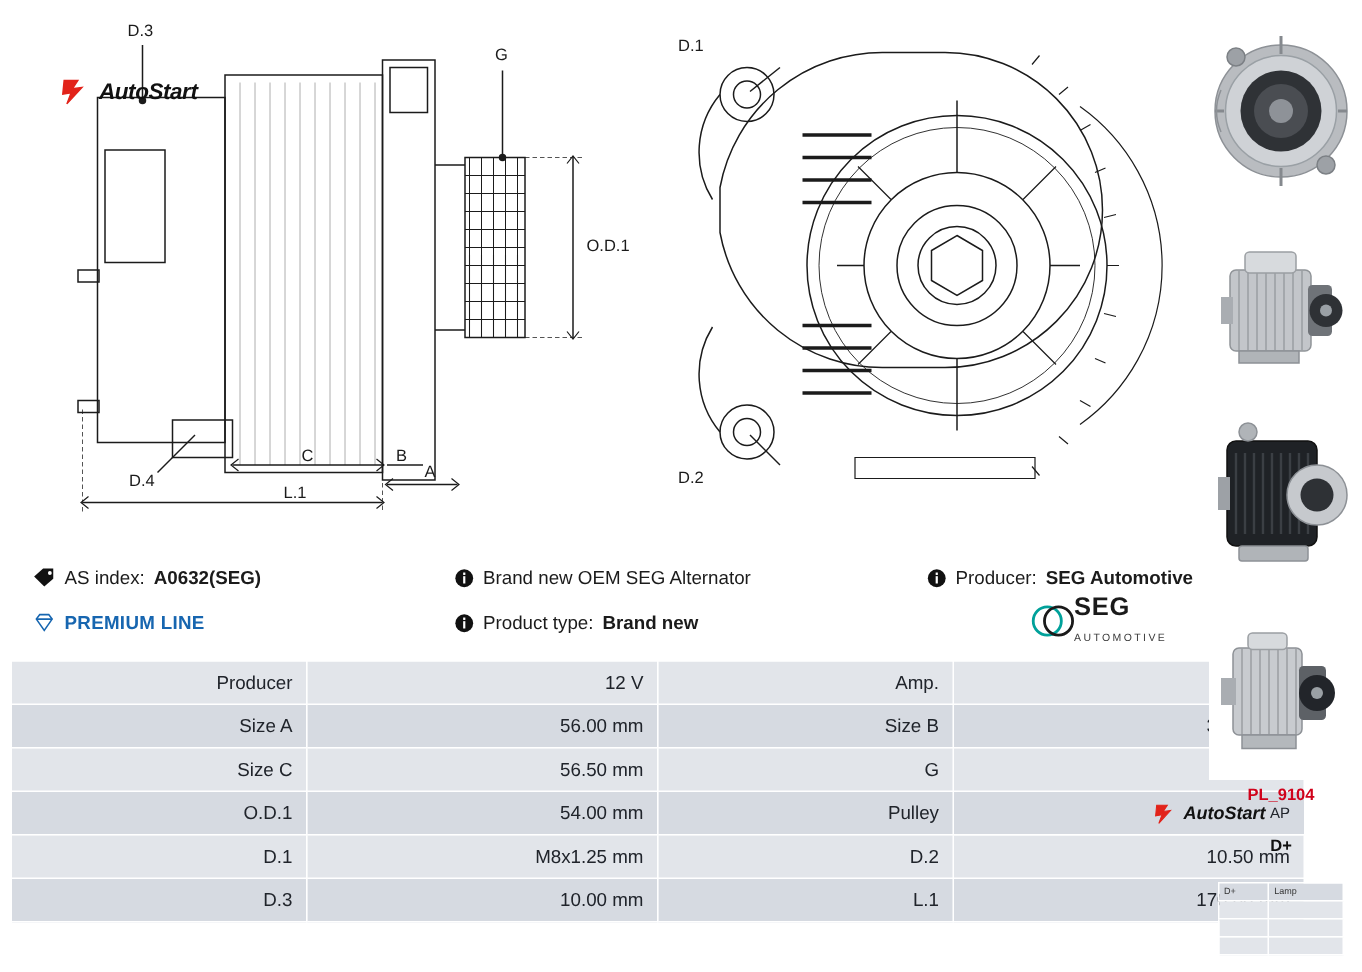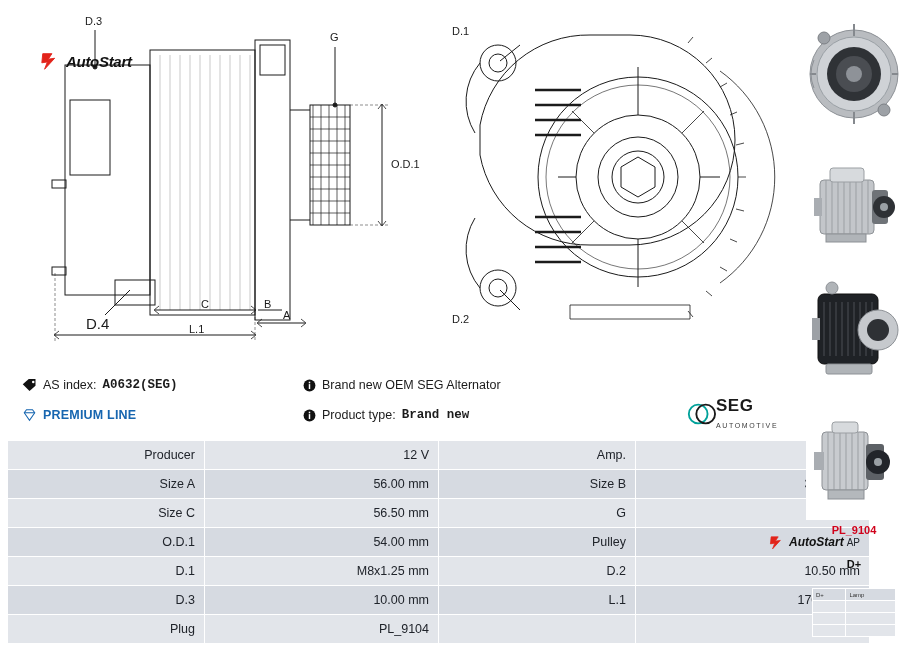--- a/index.html
+++ b/index.html
@@ -24,21 +24,21 @@
   .logo-text{font-style:italic;font-weight:bold;font-size:15px;color:#111;letter-spacing:-0.3px;}
 
   
   .info{position:absolute;left:0;top:370px;width:800px;height:62px;font-size:12.5px;padding-left:45px;}
   .info-cell{position:absolute;display:flex;align-items:center;gap:6px;white-space:nowrap;}
   .i-r1c1{left:22px;top:8px;}
   .i-r2c1{left:22px;top:38px;}
   .i-r1c2{left:303px;top:8px;}
   .i-r2c2{left:303px;top:38px;}
   .i-r1c3{left:618px;top:8px;}
-  .bold{font-weight:bold;font-family:Liberation Mono, monospace;}
+  .bold{font-weight:bold;}
   .premium{color:#1766b0;font-weight:bold;font-size:12.5px;letter-spacing:.2px;}
   .icon{display:inline-flex;align-items:center;justify-content:center;}
   .icon svg{display:block;}
 
   
   .seg-logo{position:absolute;left:686px;top:396px;width:110px;height:36px;display:flex;align-items:center;gap:0;}
   .seg-rings{width:30px;height:30px;}
   .seg-words{line-height:1.05;}
   .seg-name{font-size:17px;font-weight:bold;color:#1a1a1a;letter-spacing:.5px;}
   .seg-sub{font-size:7px;color:#3b3b3b;letter-spacing:1.6px;}
@@ -139,21 +139,21 @@
         </span>
         <span class="logo-text">AutoStart</span>
       </div>
       <div style="position:absolute;left:75px;top:10px;font-size:11px;">D.3</div>
       <div style="position:absolute;left:320px;top:26px;font-size:11px;">G</div>
       <div style="position:absolute;left:381px;top:153px;font-size:11px;">O.D.1</div>
       <div style="position:absolute;left:191px;top:293px;font-size:11px;">C</div>
       <div style="position:absolute;left:254px;top:293px;font-size:11px;">B</div>
       <div style="position:absolute;left:273px;top:304px;font-size:11px;">A</div>
       <div style="position:absolute;left:179px;top:318px;font-size:11px;">L.1</div>
-      <div style="position:absolute;left:76px;top:310px;font-size:15px;">D.4</div>
+      <div style="position:absolute;left:76px;top:310px;font-size:11px;">D.4</div>
     </div>
 
     <div class="dwg dwg-front">
       <svg width="380" height="350" viewBox="0 0 380 350" fill="none" stroke="#1b1b1b" stroke-width="1">
 
         <path d="M60 120 a110 110 0 0 1 110 -90 h40 a105 105 0 0 1 0 210 h-40 a110 110 0 0 1 -110 -90 z"></path>
 
         <circle cx="78" cy="58" r="18"></circle>
         <circle cx="78" cy="58" r="9"></circle>
         <circle cx="78" cy="283" r="18"></circle>
@@ -230,20 +230,31 @@
         <svg width="13" height="13" viewBox="0 0 16 16">
             <circle cx="8" cy="8" r="7.3" fill="#111"></circle>
             <rect x="7.1" y="6.3" width="1.8" height="6" fill="#fff"></rect>
             <rect x="7.1" y="3.3" width="1.8" height="2" fill="#fff"></rect>
           </svg>
       </span>
       <span>Product type:</span>
       <span class="bold">Brand new</span>
     </div>
 
+    <div class="info-cell i-r1c3">
+      <span class="icon">
+        <svg width="13" height="13" viewBox="0 0 16 16">
+            <circle cx="8" cy="8" r="7.3" fill="#111"></circle>
+            <rect x="7.1" y="6.3" width="1.8" height="6" fill="#fff"></rect>
+            <rect x="7.1" y="3.3" width="1.8" height="2" fill="#fff"></rect>
+          </svg>
+      </span>
+      <span>Producer:</span>
+      <span class="bold">SEG Automotive</span>
+    </div>
   </div>
 
   <div class="seg-logo">
     <span class="seg-rings icon">
       <svg width="30" height="30" viewBox="0 0 32 32" fill="none" stroke-width="2">
         <circle cx="13" cy="16" r="10" stroke="#00a19a"></circle>
         <circle cx="21" cy="16" r="10" stroke="#1a1a1a"></circle>
       </svg>
     </span>
     <span class="seg-words">
@@ -296,26 +307,20 @@
           <td class="val">M8x1.25 mm</td>
           <td class="lbl">D.2</td>
           <td class="val">10.50 mm</td>
         </tr>
         <tr class="alt">
           <td class="lbl">D.3</td>
           <td class="val">10.00 mm</td>
           <td class="lbl">L.1</td>
           <td class="val">170.00 mm</td>
         </tr>
-        <tr>
-          <td class="lbl">Plug</td>
-          <td class="val">PL_9104</td>
-          <td class="lbl"></td>
-          <td class="val"></td>
-        </tr>
       </tbody>
     </table>
 
   </div>
 
   <div class="photos">
 
     <div class="photo p1">
       <svg width="96" height="132" viewBox="0 0 96 132">
         <rect width="96" height="132" fill="#ffffff"></rect>

